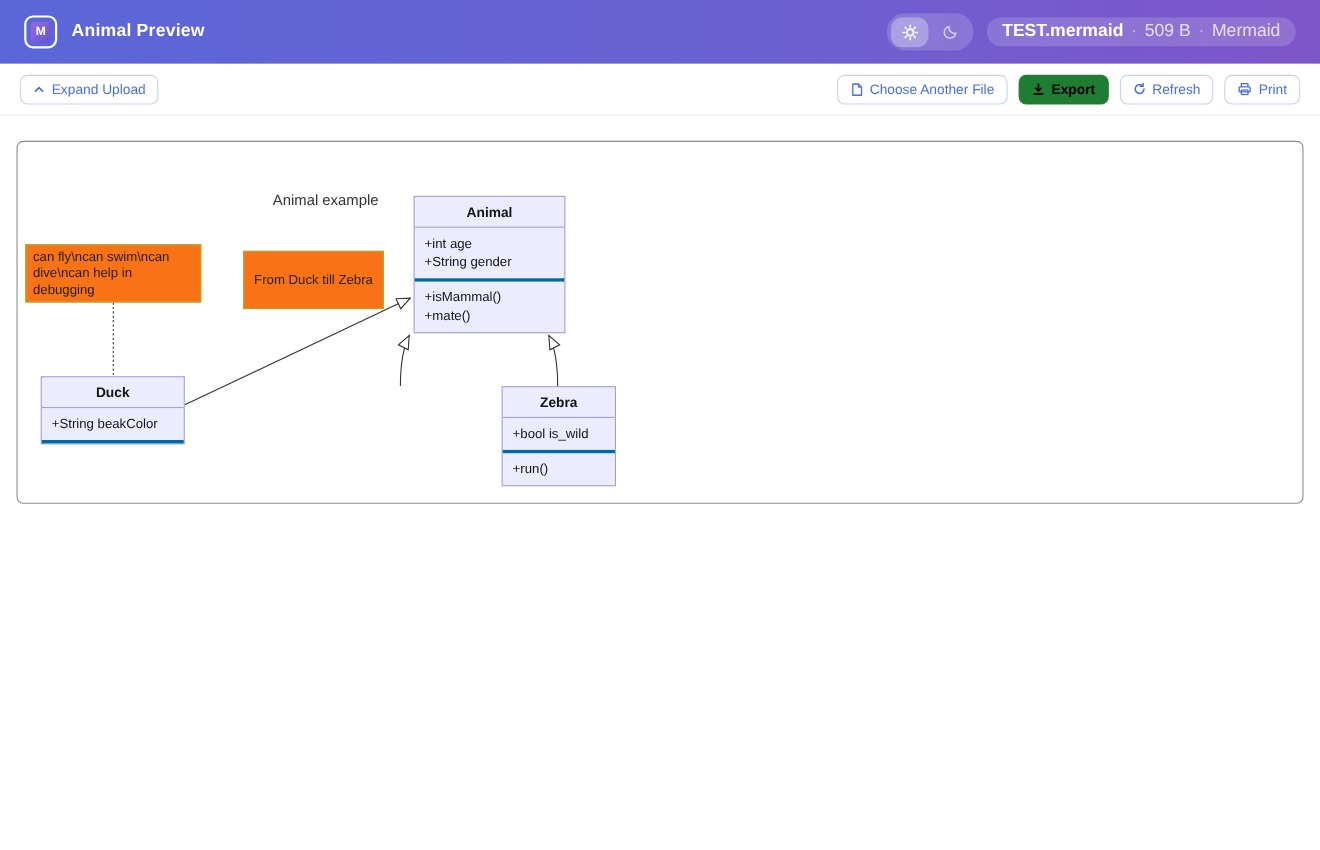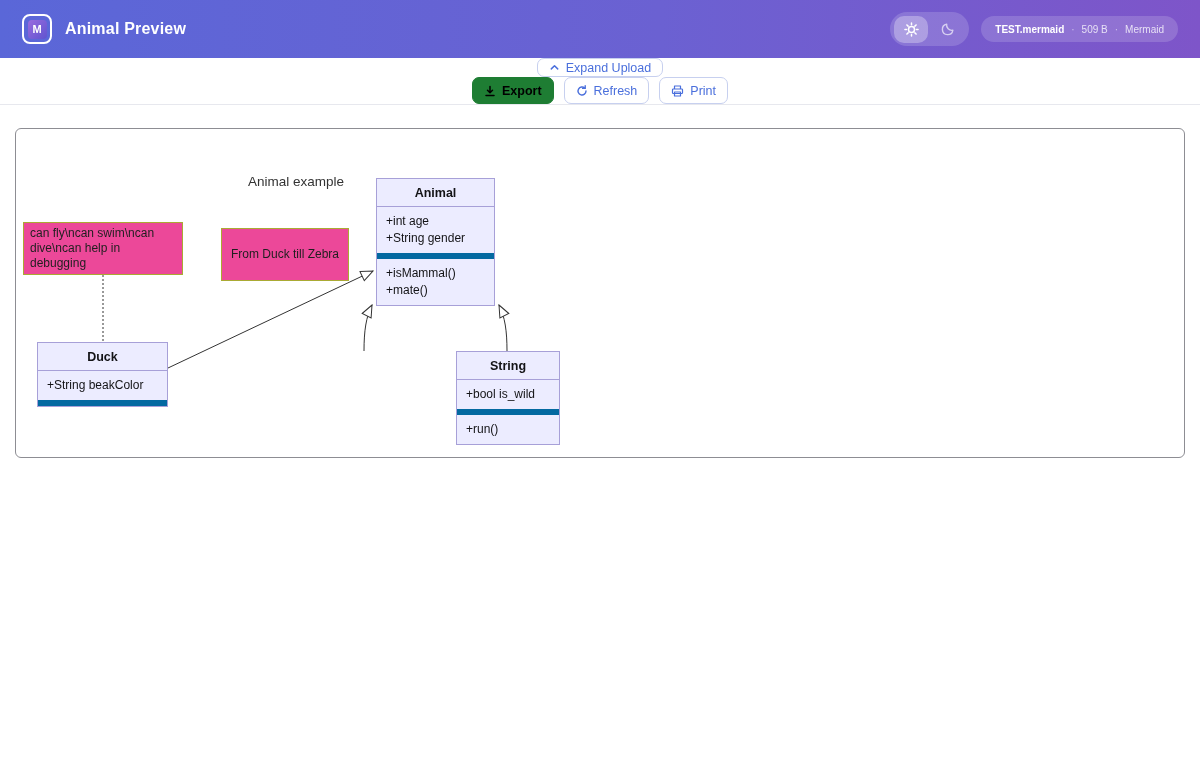--- a/index.html
+++ b/index.html
@@ -32,30 +32,30 @@
     background:rgba(255,255,255,0.16); border-radius:17px; padding:3px 4px; height:34px;
   }
   .theme-btn {
     width:34px; height:27px; border:none; background:transparent; border-radius:10px;
     display:flex; align-items:center; justify-content:center; cursor:pointer;
   }
   .theme-btn.active { background:rgba(255,255,255,0.30); }
   .file-badge {
     margin-left:12px; height:26px; display:flex; align-items:center; gap:7px;
     background:rgba(255,255,255,0.16); border-radius:14px; padding:0 14px;
-    font-size:10px; color:rgba(255,255,255,0.78); white-space:nowrap;
+    font-size:16px; color:rgba(255,255,255,0.78); white-space:nowrap;
   }
   .file-badge .fname { color:#ffffff; font-weight:bold; }
   .file-badge .sep { color:rgba(255,255,255,0.55); }
 
   
   .toolbar {
     position:absolute; left:0; top:58px; width:1200px; height:47px; background:#ffffff;
     border-bottom:1px solid #e7e8ee;
-    display:flex; align-items:center; justify-content:space-between; padding:0 18px;flex-direction:column;
+    display:flex; align-items:center; justify-content:space-between; padding:0 18px;
   }
   .btn {
     display:inline-flex; align-items:center; gap:6px;
     background:#ffffff; border:1px solid #c7d0ef; border-radius:7px;
     color:#4a6fdc; font-size:12.5px; font-family:"Liberation Sans",sans-serif;
     height:27px; padding:0 11px; cursor:pointer; white-space:nowrap;
   }
   .btn svg { flex:0 0 auto; }
   .btn-export {
     background:#1e7d33; border-color:#1e7d33; color:#000000; font-weight:bold;
@@ -66,35 +66,35 @@
   .diagram-panel {
     position:absolute; left:15px; top:128px; width:1170px; height:330px;
     background:#ffffff; border:1px solid #8d8d93; border-radius:6px;
   }
   .diagram-title {
     position:absolute; left:232px; top:10px; font-size:13.5px; color:#333333; white-space:nowrap;margin-top:35px;
   }
   .edges { position:absolute; left:0; top:0; pointer-events:none; }
 
   .note {
-    position:absolute; background:#ec4899; border:1px solid #AAAA33;
+    position:absolute; background:#f97316; border:1px solid #AAAA33;
     color:#1f1f1f; font-size:12px; line-height:1.25; padding:3px 6px;
   }
   .note.nowrap { white-space:nowrap; padding:18px 9px; }
 
   .cls {
     position:absolute; background:#ECECFF; border:1px solid #A7A0D8;
     color:#131316; font-size:12px;
   }
   .cls-title {
     text-align:center; font-weight:bold; font-size:12.5px;
     padding:7px 4px 6px; border-bottom:1px solid #A7A0D8;
   }
   .cls-sec { padding:6px 9px; line-height:17px; }
-  .cls-sec.attrs { border-bottom:6px solid #0369a1; }
+  .cls-sec.attrs { border-bottom:3px solid #0369a1; }
 </style>
 </head>
 <body>
 
 <div class="page">
 
   <div class="header">
     <div class="logo-box">
       <div class="logo-inner">M</div>
     </div>
@@ -132,20 +132,29 @@
     <button class="btn">
       <span style="display:flex;">
         <svg width="11" height="11" viewBox="0 0 12 12" fill="none" stroke="currentColor" stroke-width="1.6" stroke-linecap="round" stroke-linejoin="round">
           <polyline points="2.5,7.5 6,4 9.5,7.5"></polyline>
         </svg>
       </span>
       <span>Expand Upload</span>
     </button>
 
     <div class="toolbar-right">
+      <button class="btn">
+        <span style="display:flex;">
+          <svg width="12" height="13" viewBox="0 0 12 14" fill="none" stroke="currentColor" stroke-width="1.3" stroke-linejoin="round">
+            <path d="M2 1.5h5.5L10.5 4.5v8H2z"></path>
+            <path d="M7.5 1.5v3h3"></path>
+          </svg>
+        </span>
+        <span>Choose Another File</span>
+      </button>
 
       <button class="btn btn-export">
         <span style="display:flex;">
           <svg width="12" height="12" viewBox="0 0 12 12" fill="none" stroke="currentColor" stroke-width="1.5" stroke-linecap="round" stroke-linejoin="round">
             <path d="M6 1.5v6M3.5 5.2 6 7.7l2.5-2.5M2 10.5h8"></path>
           </svg>
         </span>
         <span>Export</span>
       </button>
 
@@ -188,42 +197,42 @@
       <path d="M491,222 C491,202 489,188 483,176" stroke="#333333" stroke-width="1" fill="none" marker-end="url(#tri)"></path>
     </svg>
 
     <div class="note" style="left:7px; top:93px; width:160px;">
       <span>can fly\ncan swim\ncan dive\ncan help in debugging</span>
     </div>
     <div class="note nowrap" style="left:205px; top:99px;">
       <span>From Duck till Zebra</span>
     </div>
 
-    <div class="cls" style="left:360px; top:49px; width:119px;">
+    <div class="cls" style="left:360px; top:49px; width:138px;">
       <div class="cls-title">Animal</div>
       <div class="cls-sec attrs">
         <div>+int age</div>
         <div>+String gender</div>
       </div>
       <div class="cls-sec">
         <div>+isMammal()</div>
         <div>+mate()</div>
       </div>
     </div>
 
     <div class="cls" style="left:21px; top:213px; width:131px;">
       <div class="cls-title">Duck</div>
       <div class="cls-sec attrs">
         <div>+String beakColor</div>
       </div>
     </div>
 
 
     <div class="cls" style="left:440px; top:222px; width:104px;">
-      <div class="cls-title">String</div>
+      <div class="cls-title">Zebra</div>
       <div class="cls-sec attrs">
         <div>+bool is_wild</div>
       </div>
       <div class="cls-sec">
         <div>+run()</div>
       </div>
     </div>
 
   </div>
 </div>

